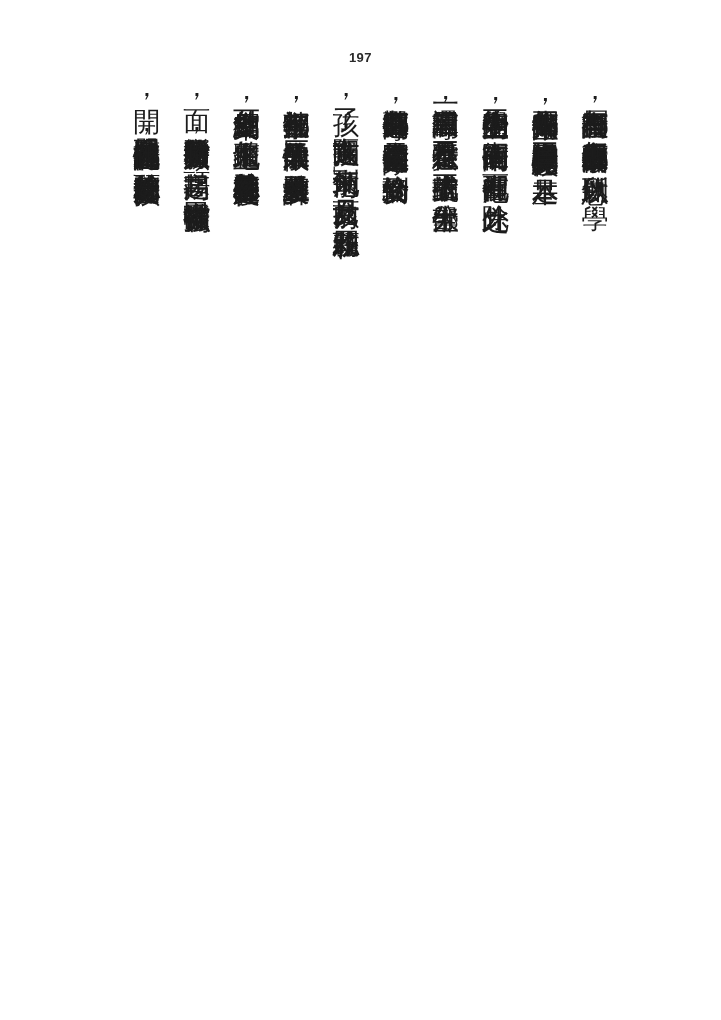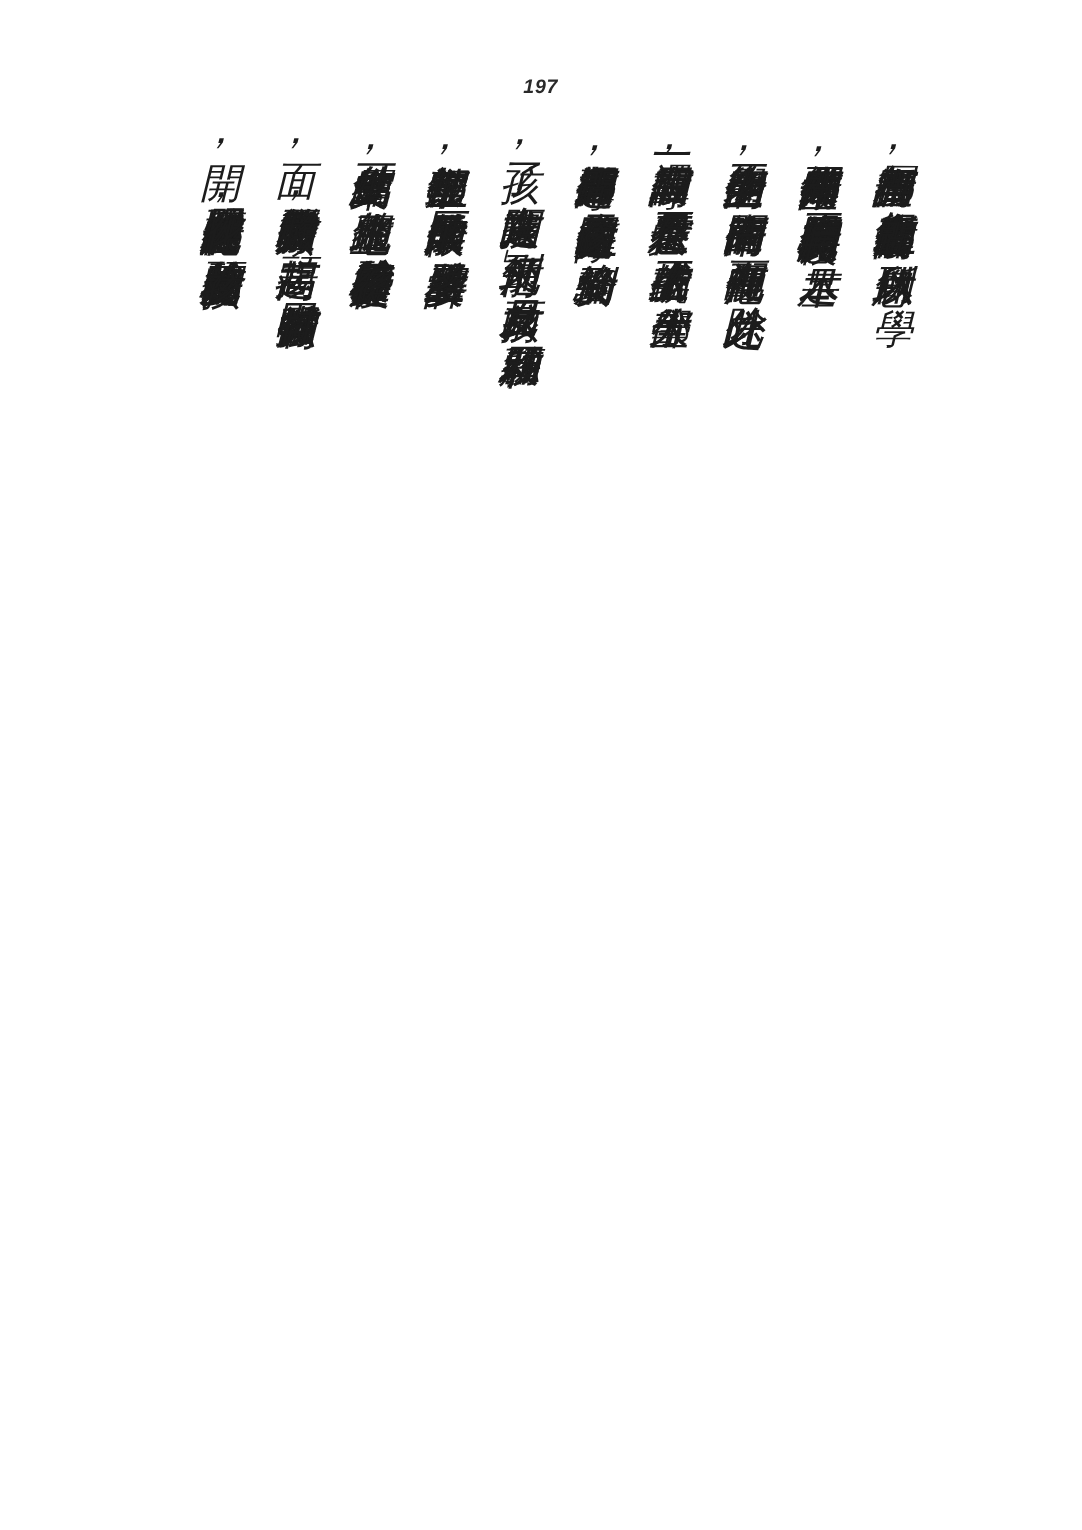--- a/index.html
+++ b/index.html
@@ -13,21 +13,20 @@
     font-family: "Liberation Serif", serif;
     position: relative;
     overflow: hidden;
   }
 
   .page {
     position: absolute;
     top: 0; left: 0;
     width: 721px;
     height: 1020px;
-    font-style: italic;
   }
 
   .page-number {
     position: absolute;
     top: 50px;
     left: 0;
     width: 721px;
     text-align: center;
     font-family: "Liberation Sans", sans-serif;
     font-size: 13px;

